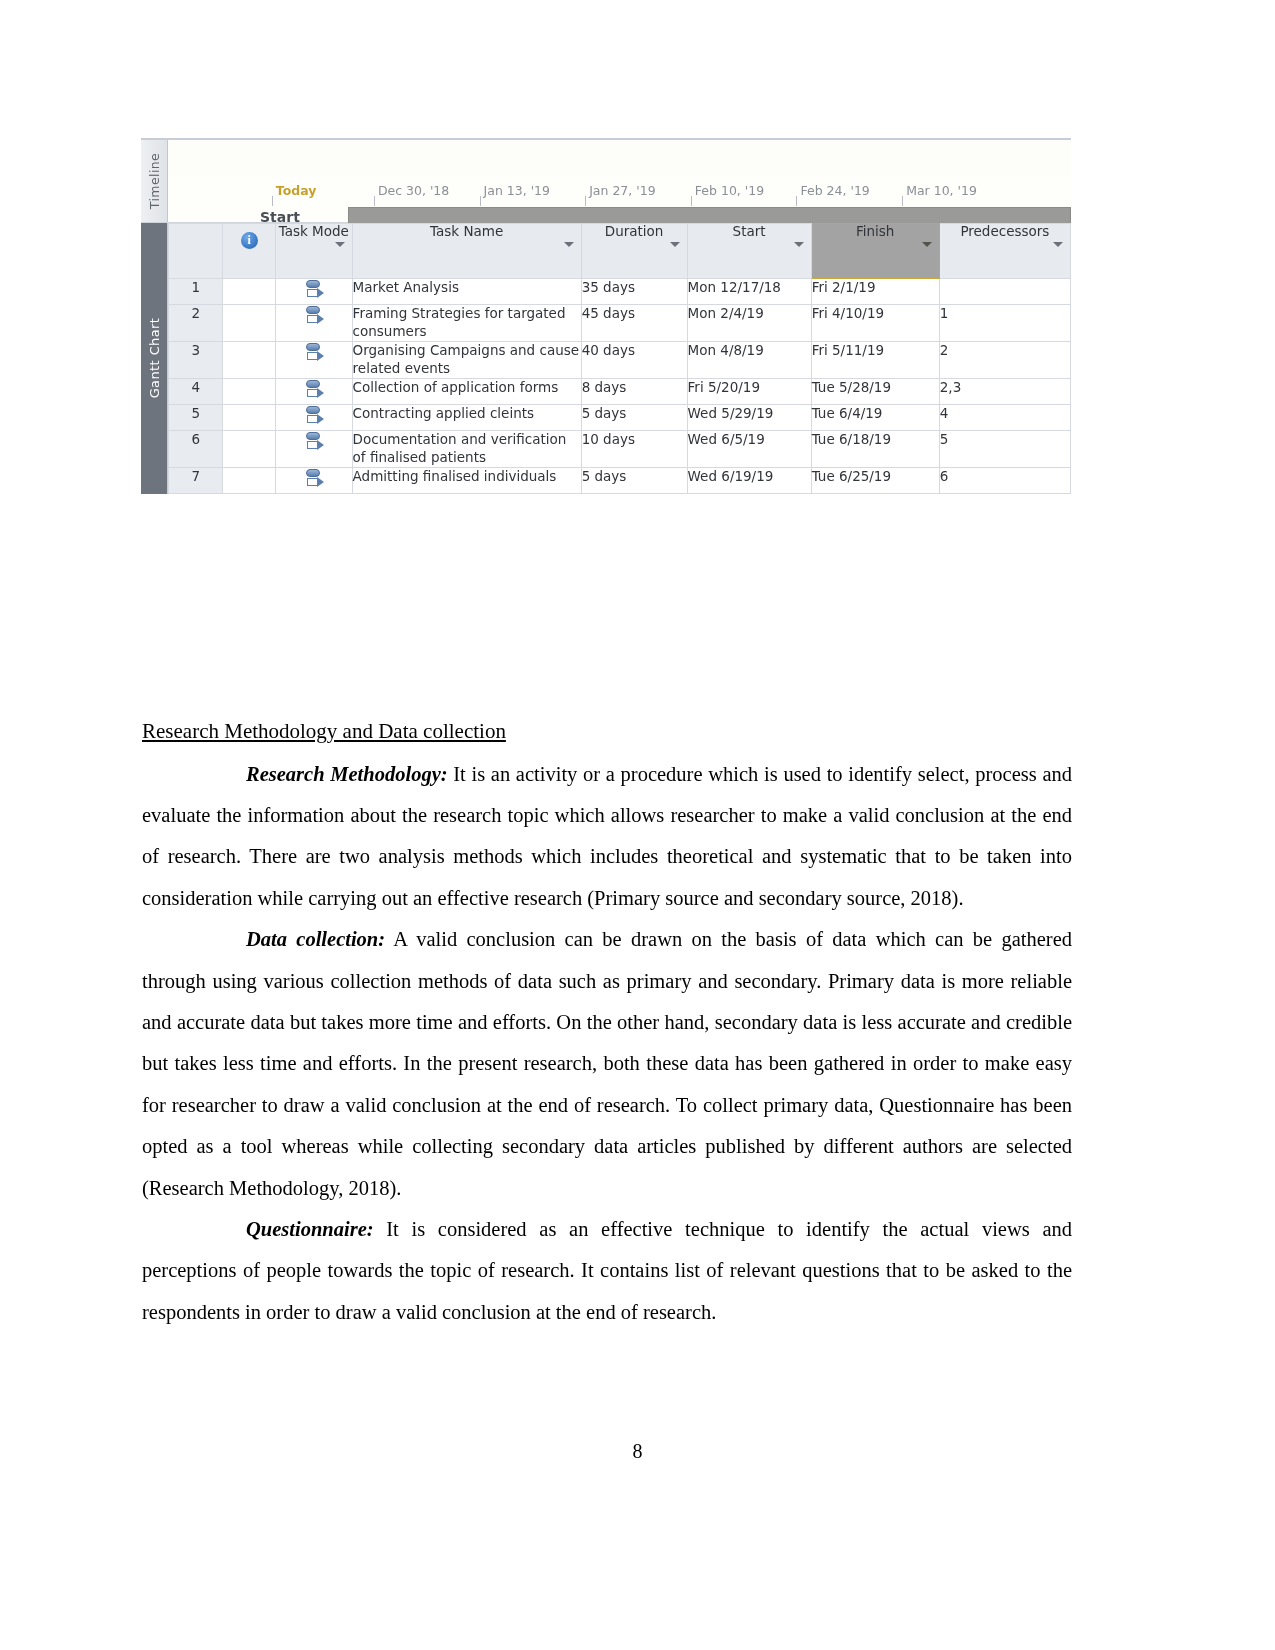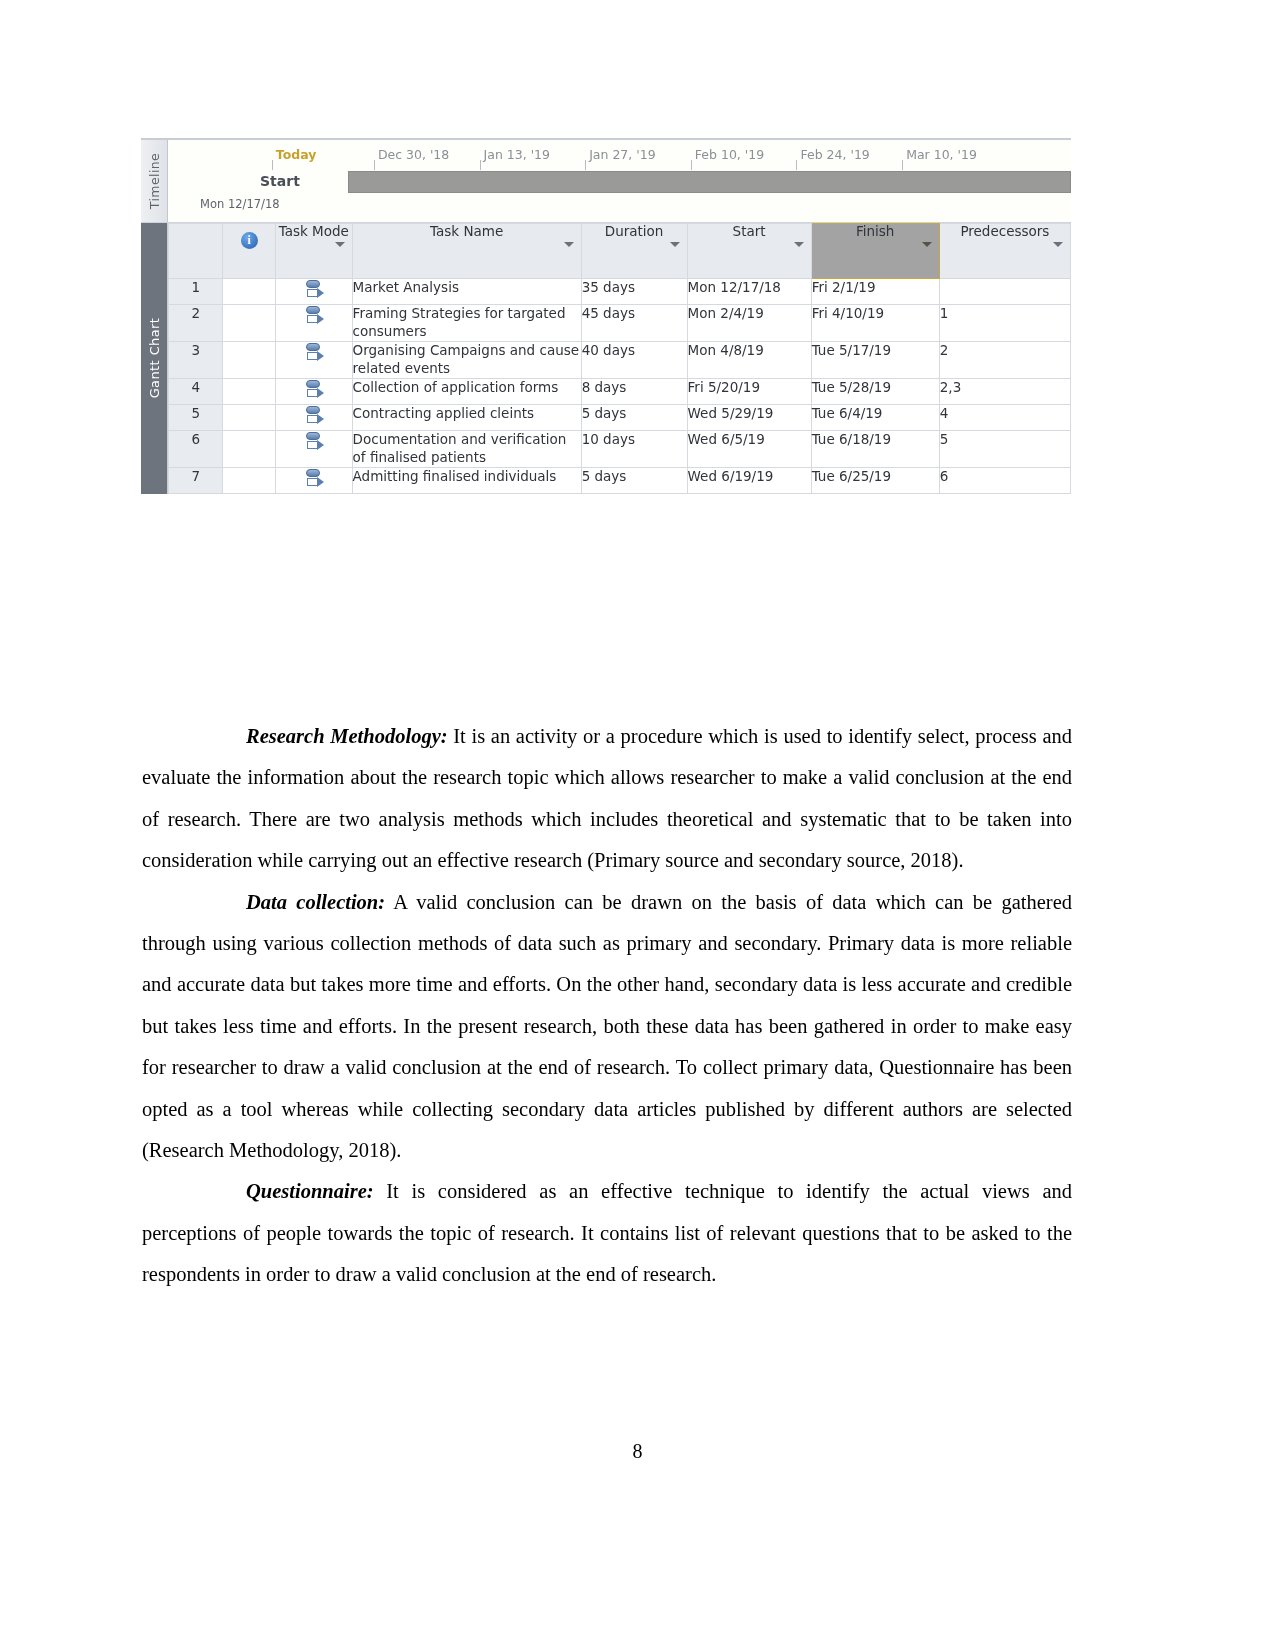--- a/index.html
+++ b/index.html
@@ -58,20 +58,21 @@
     transform: translate(-50%,-50%) rotate(-90deg);
     white-space: nowrap;
     font-size: 12.5px;
     color: #5f646c;
     letter-spacing: .4px;
   }
   .timeline-body {
     position: relative;
     flex: 1 1 auto;
     background: #fefefb;
+    margin-top: 36px;
   }
   .tl-labels {
     position: absolute;
     left: 0; top: 7px; right: 0;
     height: 20px;
   }
   .tl-tick {
     position: absolute;
     top: 0;
     font-size: 12.5px;
@@ -375,21 +376,21 @@
                 <td class="data-cell">Fri 4/10/19</td>
                 <td class="data-cell">1</td>
               </tr>
               <tr>
                 <td class="id-cell">3</td>
                 <td class="blank-cell"></td>
                 <td class="mode-cell"><span class="mode-glyph"><span class="pill"></span><span class="arrow"></span></span></td>
                 <td class="name-cell">Organising Campaigns and cause related events</td>
                 <td class="data-cell">40 days</td>
                 <td class="data-cell">Mon 4/8/19</td>
-                <td class="data-cell">Tue 5/17/19</td>
+                <td class="data-cell">Fri 5/11/19</td>
                 <td class="data-cell">2</td>
               </tr>
               <tr>
                 <td class="id-cell">4</td>
                 <td class="blank-cell"></td>
                 <td class="mode-cell"><span class="mode-glyph"><span class="pill"></span><span class="arrow"></span></span></td>
                 <td class="name-cell">Collection of application forms</td>
                 <td class="data-cell">8 days</td>
                 <td class="data-cell">Fri 5/20/19</td>
                 <td class="data-cell">Tue 5/28/19</td>
@@ -425,20 +426,21 @@
                 <td class="data-cell">Tue 6/25/19</td>
                 <td class="data-cell">6</td>
               </tr>
             </tbody>
         </table>
       </div>
     </div>
   </div>
 
   <div class="doc">
+    <div class="heading">Research Methodology and Data collection</div>
     <div id="paragraphs">
         <p class="body"><span class="lead">Research Methodology:</span><span> It is an activity or a procedure which is used to identify select, process and evaluate the information about the research topic which allows researcher to make a valid conclusion at the end of research. There are two analysis methods which includes theoretical and systematic that to be taken into consideration while carrying out an effective research (Primary source and secondary source, 2018).</span></p>
         <p class="body"><span class="lead">Data collection:</span><span> A valid conclusion can be drawn on the basis of data which can be gathered through using various collection methods of data such as primary and secondary. Primary data is more reliable and accurate data but takes more time and efforts. On the other hand, secondary data is less accurate and credible but takes less time and efforts. In the present research, both these data has been gathered in order to make easy for researcher to draw a valid conclusion at the end of research. To collect primary data, Questionnaire has been opted as a tool whereas while collecting secondary data articles published by different authors are selected (Research Methodology, 2018).</span></p>
         <p class="body"><span class="lead">Questionnaire:</span><span> It is considered as an effective technique to identify the actual views and perceptions of people towards the topic of research. It contains list of relevant questions that to be asked to the respondents in order to draw a valid conclusion at the end of research.</span></p>
       </div>
   </div>
 
   <div class="pagenum">8</div>
 
 </div>

